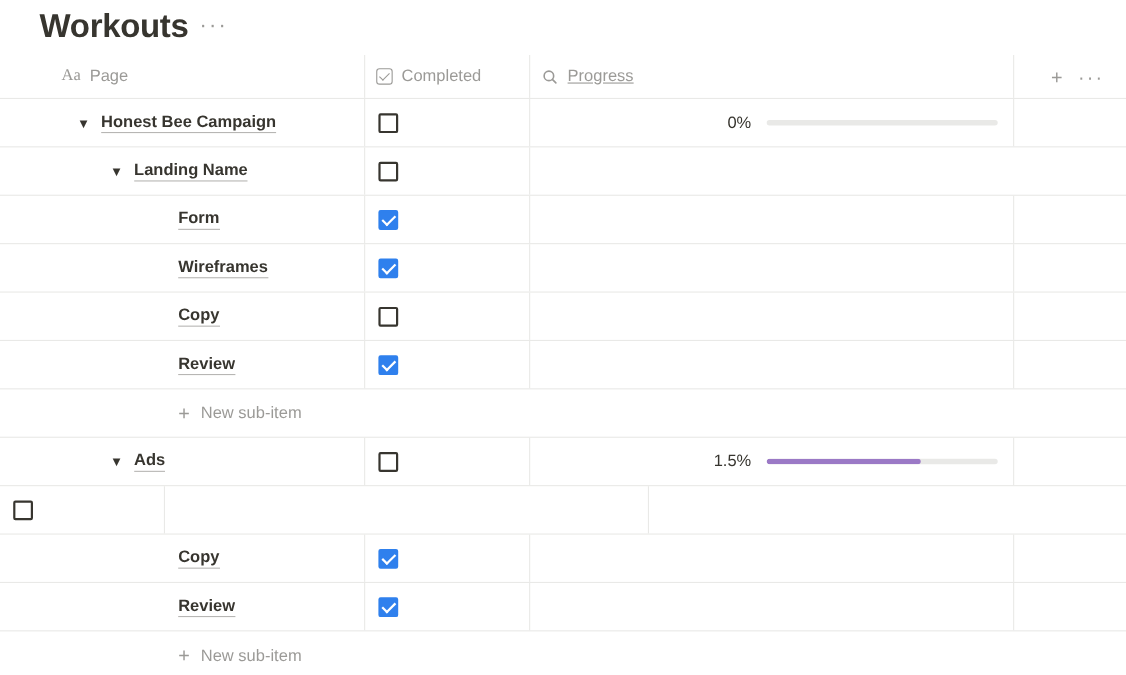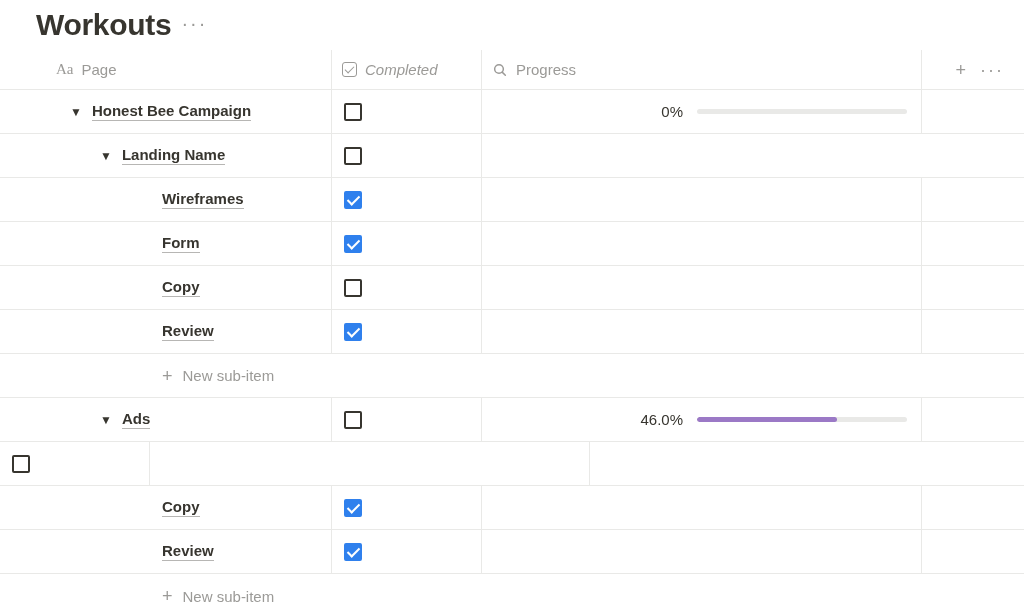--- a/index.html
+++ b/index.html
@@ -59,22 +59,22 @@
   }
   .hcol {
     display: flex;
     align-items: center;
     gap: 8px;
     height: 100%;
     border-right: 1px solid var(--border);
     padding: 0 10px;
   }
   .hcol-name { width: calc(var(--name-col) - 36px); padding-left: 20px; border-right: 1px solid var(--border);}
-  .hcol-completed { width: var(--completed-col); font-style: italic; }
-  .hcol-progress { width: var(--progress-col); border-right: 1px solid var(--border);}
+  .hcol-completed { width: var(--completed-col); }
+  .hcol-progress { width: var(--progress-col); border-right: 1px solid var(--border); text-decoration: underline;}
   .hcol-actions {
     flex: 1;
     display: flex;
     justify-content: flex-end;
     gap: 14px;
     border-right: none;
     padding-right: 20px;
   }
 
   .icon-aa {
@@ -274,33 +274,33 @@
           </div>
         </div>
         <div class="cell cell-completed">
           <span class="cb"></span>
         </div>
         <div class="cell cell-tail"></div>
       </div>
       <div class="row">
         <div class="cell cell-name">
           <div class="name-inner indent-2">
+            <span class="item-title">Form</span>
+          </div>
+        </div>
+        <div class="cell cell-completed">
+          <span class="cb checked"></span>
+        </div>
+        <div class="cell cell-progress"></div>
+        <div class="cell cell-tail"></div>
+      </div>
+      <div class="row">
+        <div class="cell cell-name">
+          <div class="name-inner indent-2">
             <span class="item-title">Wireframes</span>
-          </div>
-        </div>
-        <div class="cell cell-completed">
-          <span class="cb checked"></span>
-        </div>
-        <div class="cell cell-progress"></div>
-        <div class="cell cell-tail"></div>
-      </div>
-      <div class="row">
-        <div class="cell cell-name">
-          <div class="name-inner indent-2">
-            <span class="item-title">Form</span>
           </div>
         </div>
         <div class="cell cell-completed">
           <span class="cb checked"></span>
         </div>
         <div class="cell cell-progress"></div>
         <div class="cell cell-tail"></div>
       </div>
       <div class="row">
         <div class="cell cell-name">
@@ -336,21 +336,21 @@
         <div class="cell cell-name">
           <div class="name-inner indent-1">
             <span class="toggle">▼</span>
             <span class="item-title">Ads</span>
           </div>
         </div>
         <div class="cell cell-completed">
           <span class="cb"></span>
         </div>
         <div class="cell cell-progress">
-          <span class="progress-text">46.0%</span>
+          <span class="progress-text">1.5%</span>
           <span class="progress-bar">
             <span class="fill" style="width: 66.7%;"></span>
           </span>
         </div>
         <div class="cell cell-tail"></div>
       </div>
       <div class="row">
         <div class="cell cell-completed">
           <span class="cb"></span>
         </div>

